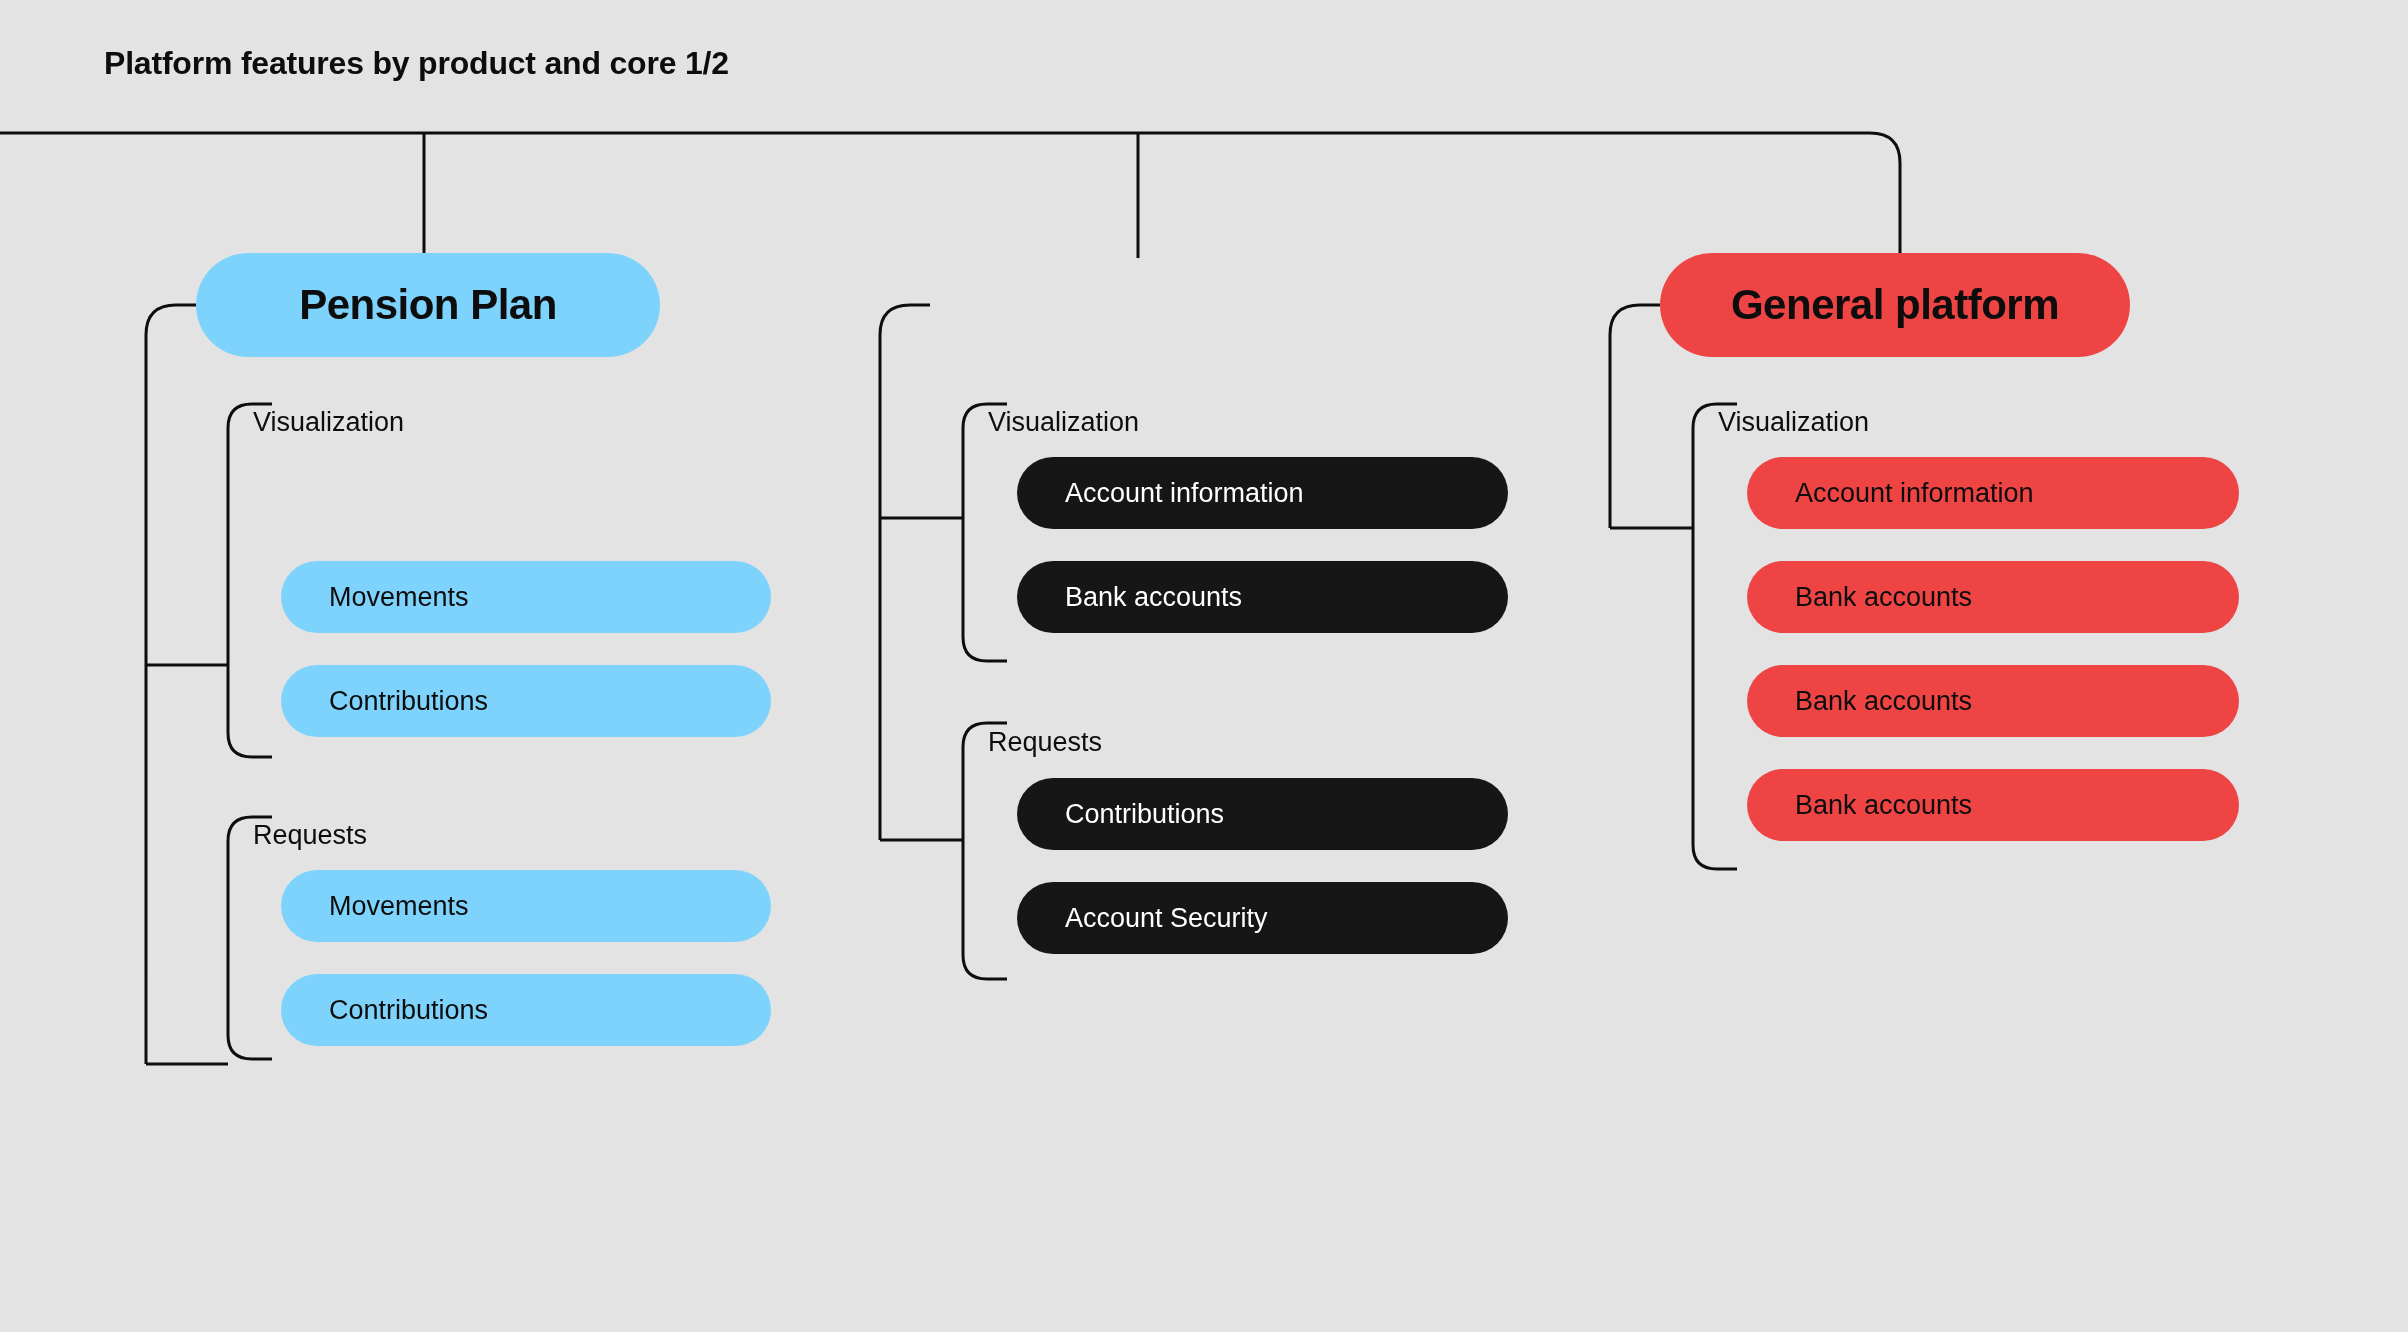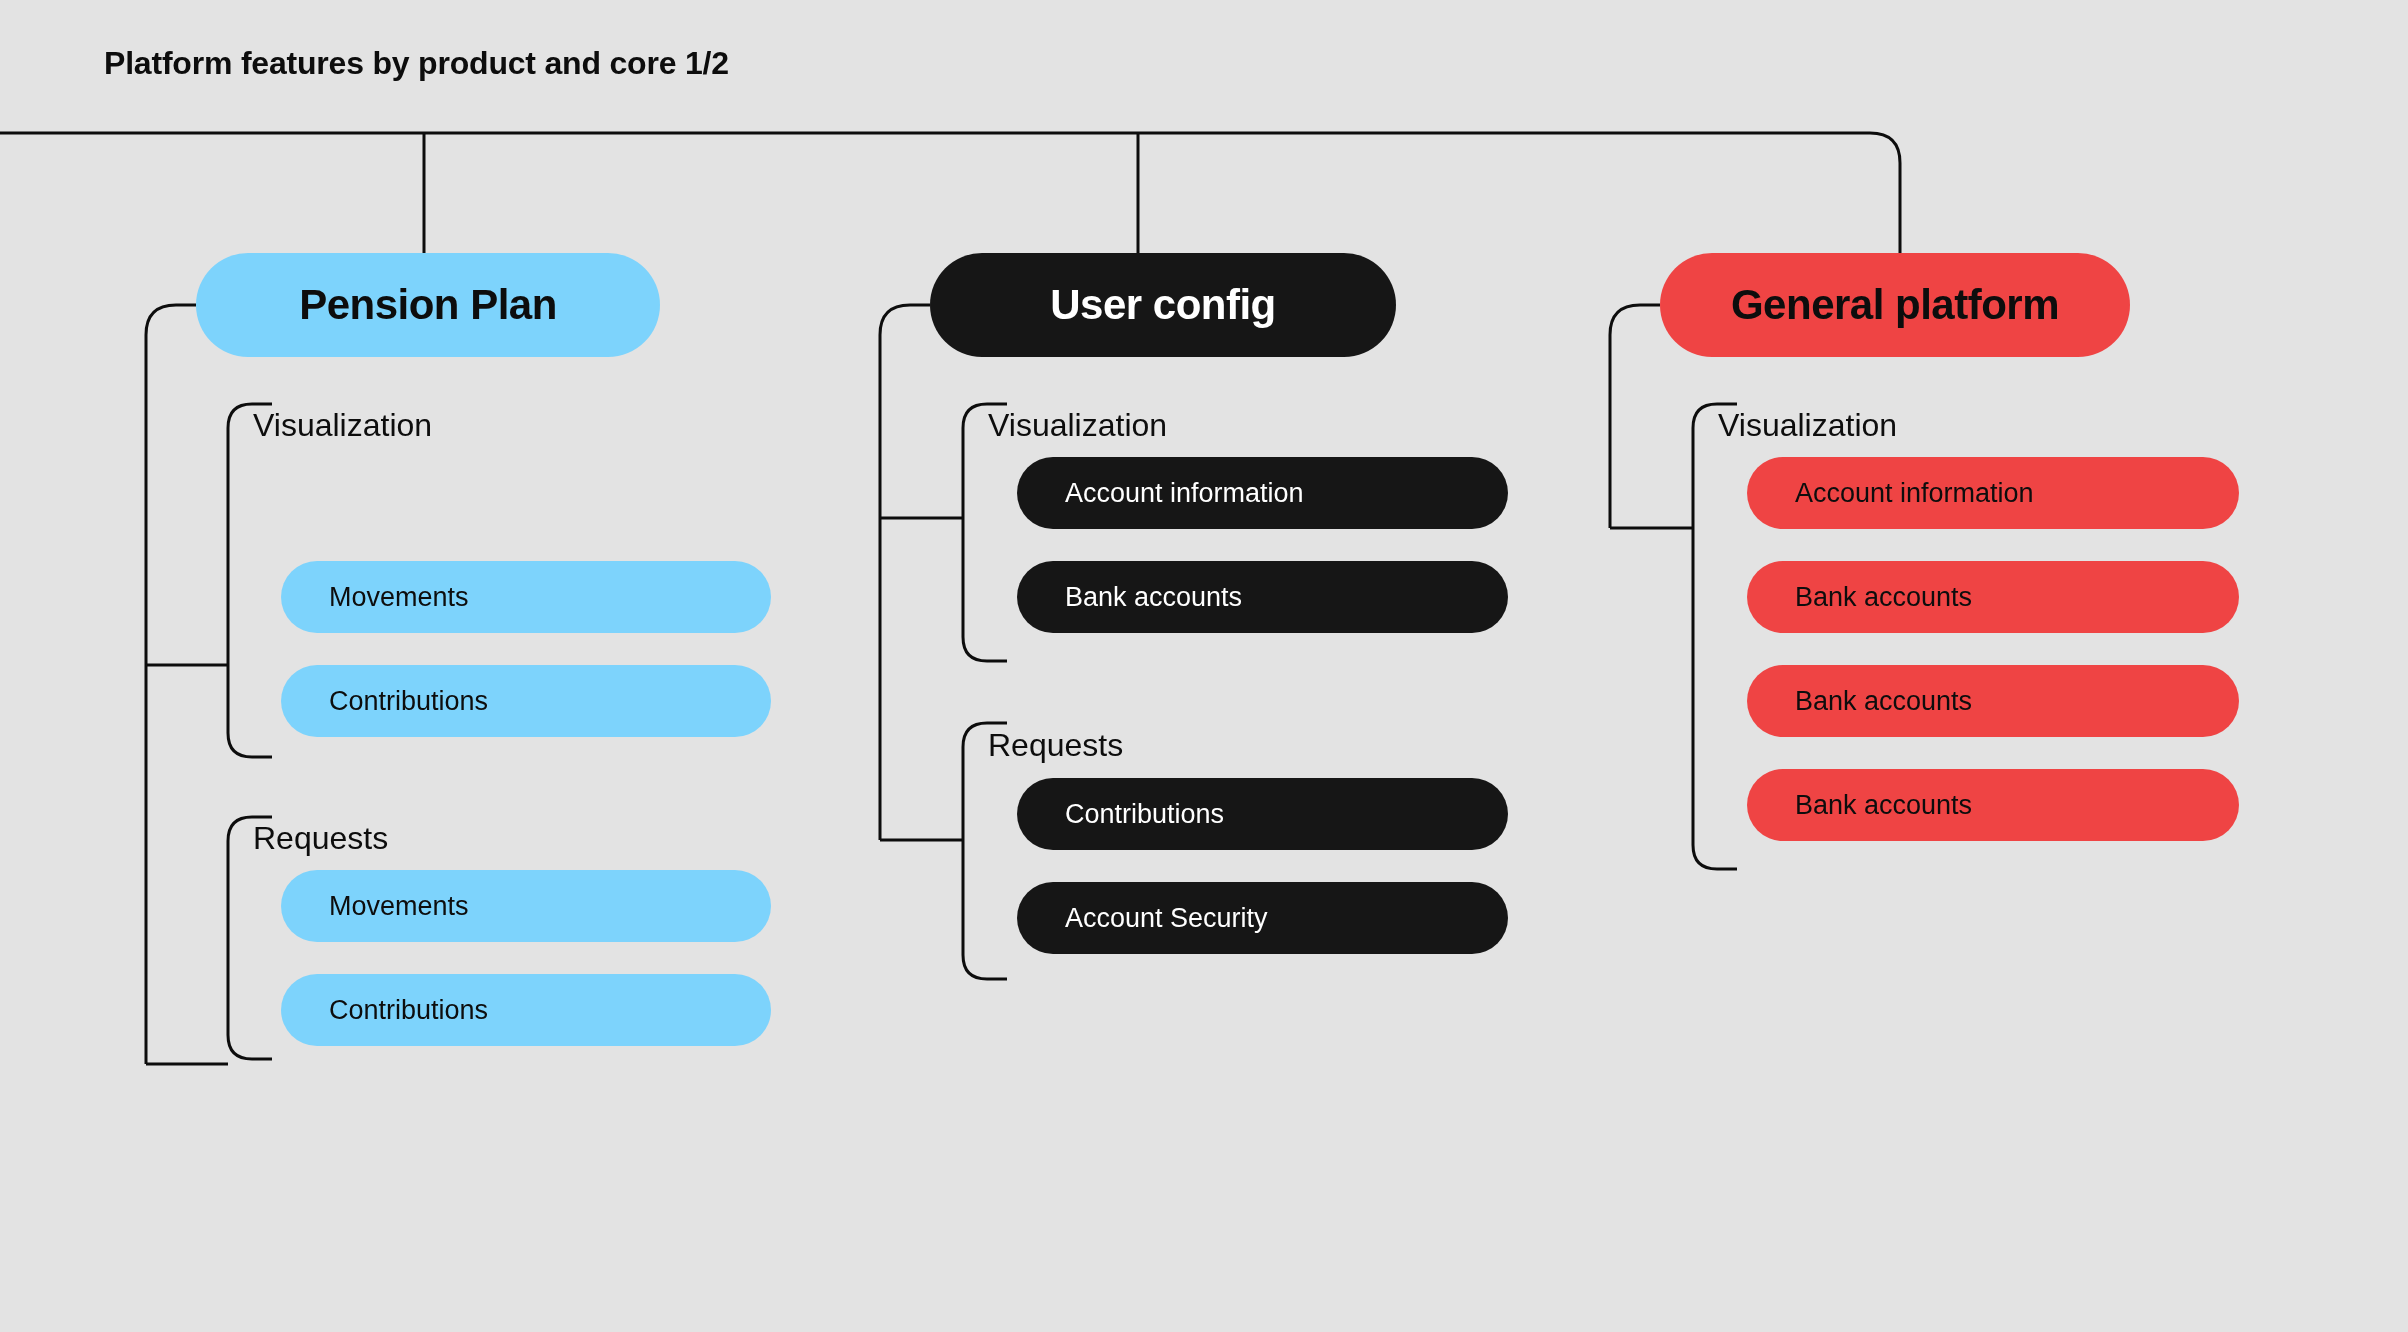--- a/index.html
+++ b/index.html
@@ -51,21 +51,21 @@
     padding-left:48px;
   }
 
   .theme-green { background:#7dd3fc; color:#0d0d0d; }
   .theme-dark  { background:#161616; color:#ffffff; }
   .theme-light { background:#ef4444; color:#0d0d0d; }
 
   
   .group-label {
     position:absolute;
-    font-size:32px;
+    font-size:27px;
     font-weight:400;
     color:#0d0d0d;
     white-space:nowrap;
   }
 </style>
 </head>
 <body>
 
 <div id="canvas">
 
@@ -120,23 +120,20 @@
 
   <div class="group-label" style="left:253px; top:820px;">Requests</div>
 
   <div class="pill child theme-green" style="left:281px; top:870px; width:490px;">
     <span>Movements</span>
   </div>
   <div class="pill child theme-green" style="left:281px; top:974px; width:490px;">
     <span>Contributions</span>
   </div>
 
-  <div class="pill header theme-dark" style="left:930px; top:253px; width:466px;">
-    <span>User config</span>
-  </div>
 
   <div class="group-label" style="left:988px; top:407px;">Visualization</div>
 
   <div class="pill child theme-dark" style="left:1017px; top:457px; width:491px;">
     <span>Account information</span>
   </div>
   <div class="pill child theme-dark" style="left:1017px; top:561px; width:491px;">
     <span>Bank accounts</span>
   </div>
 

